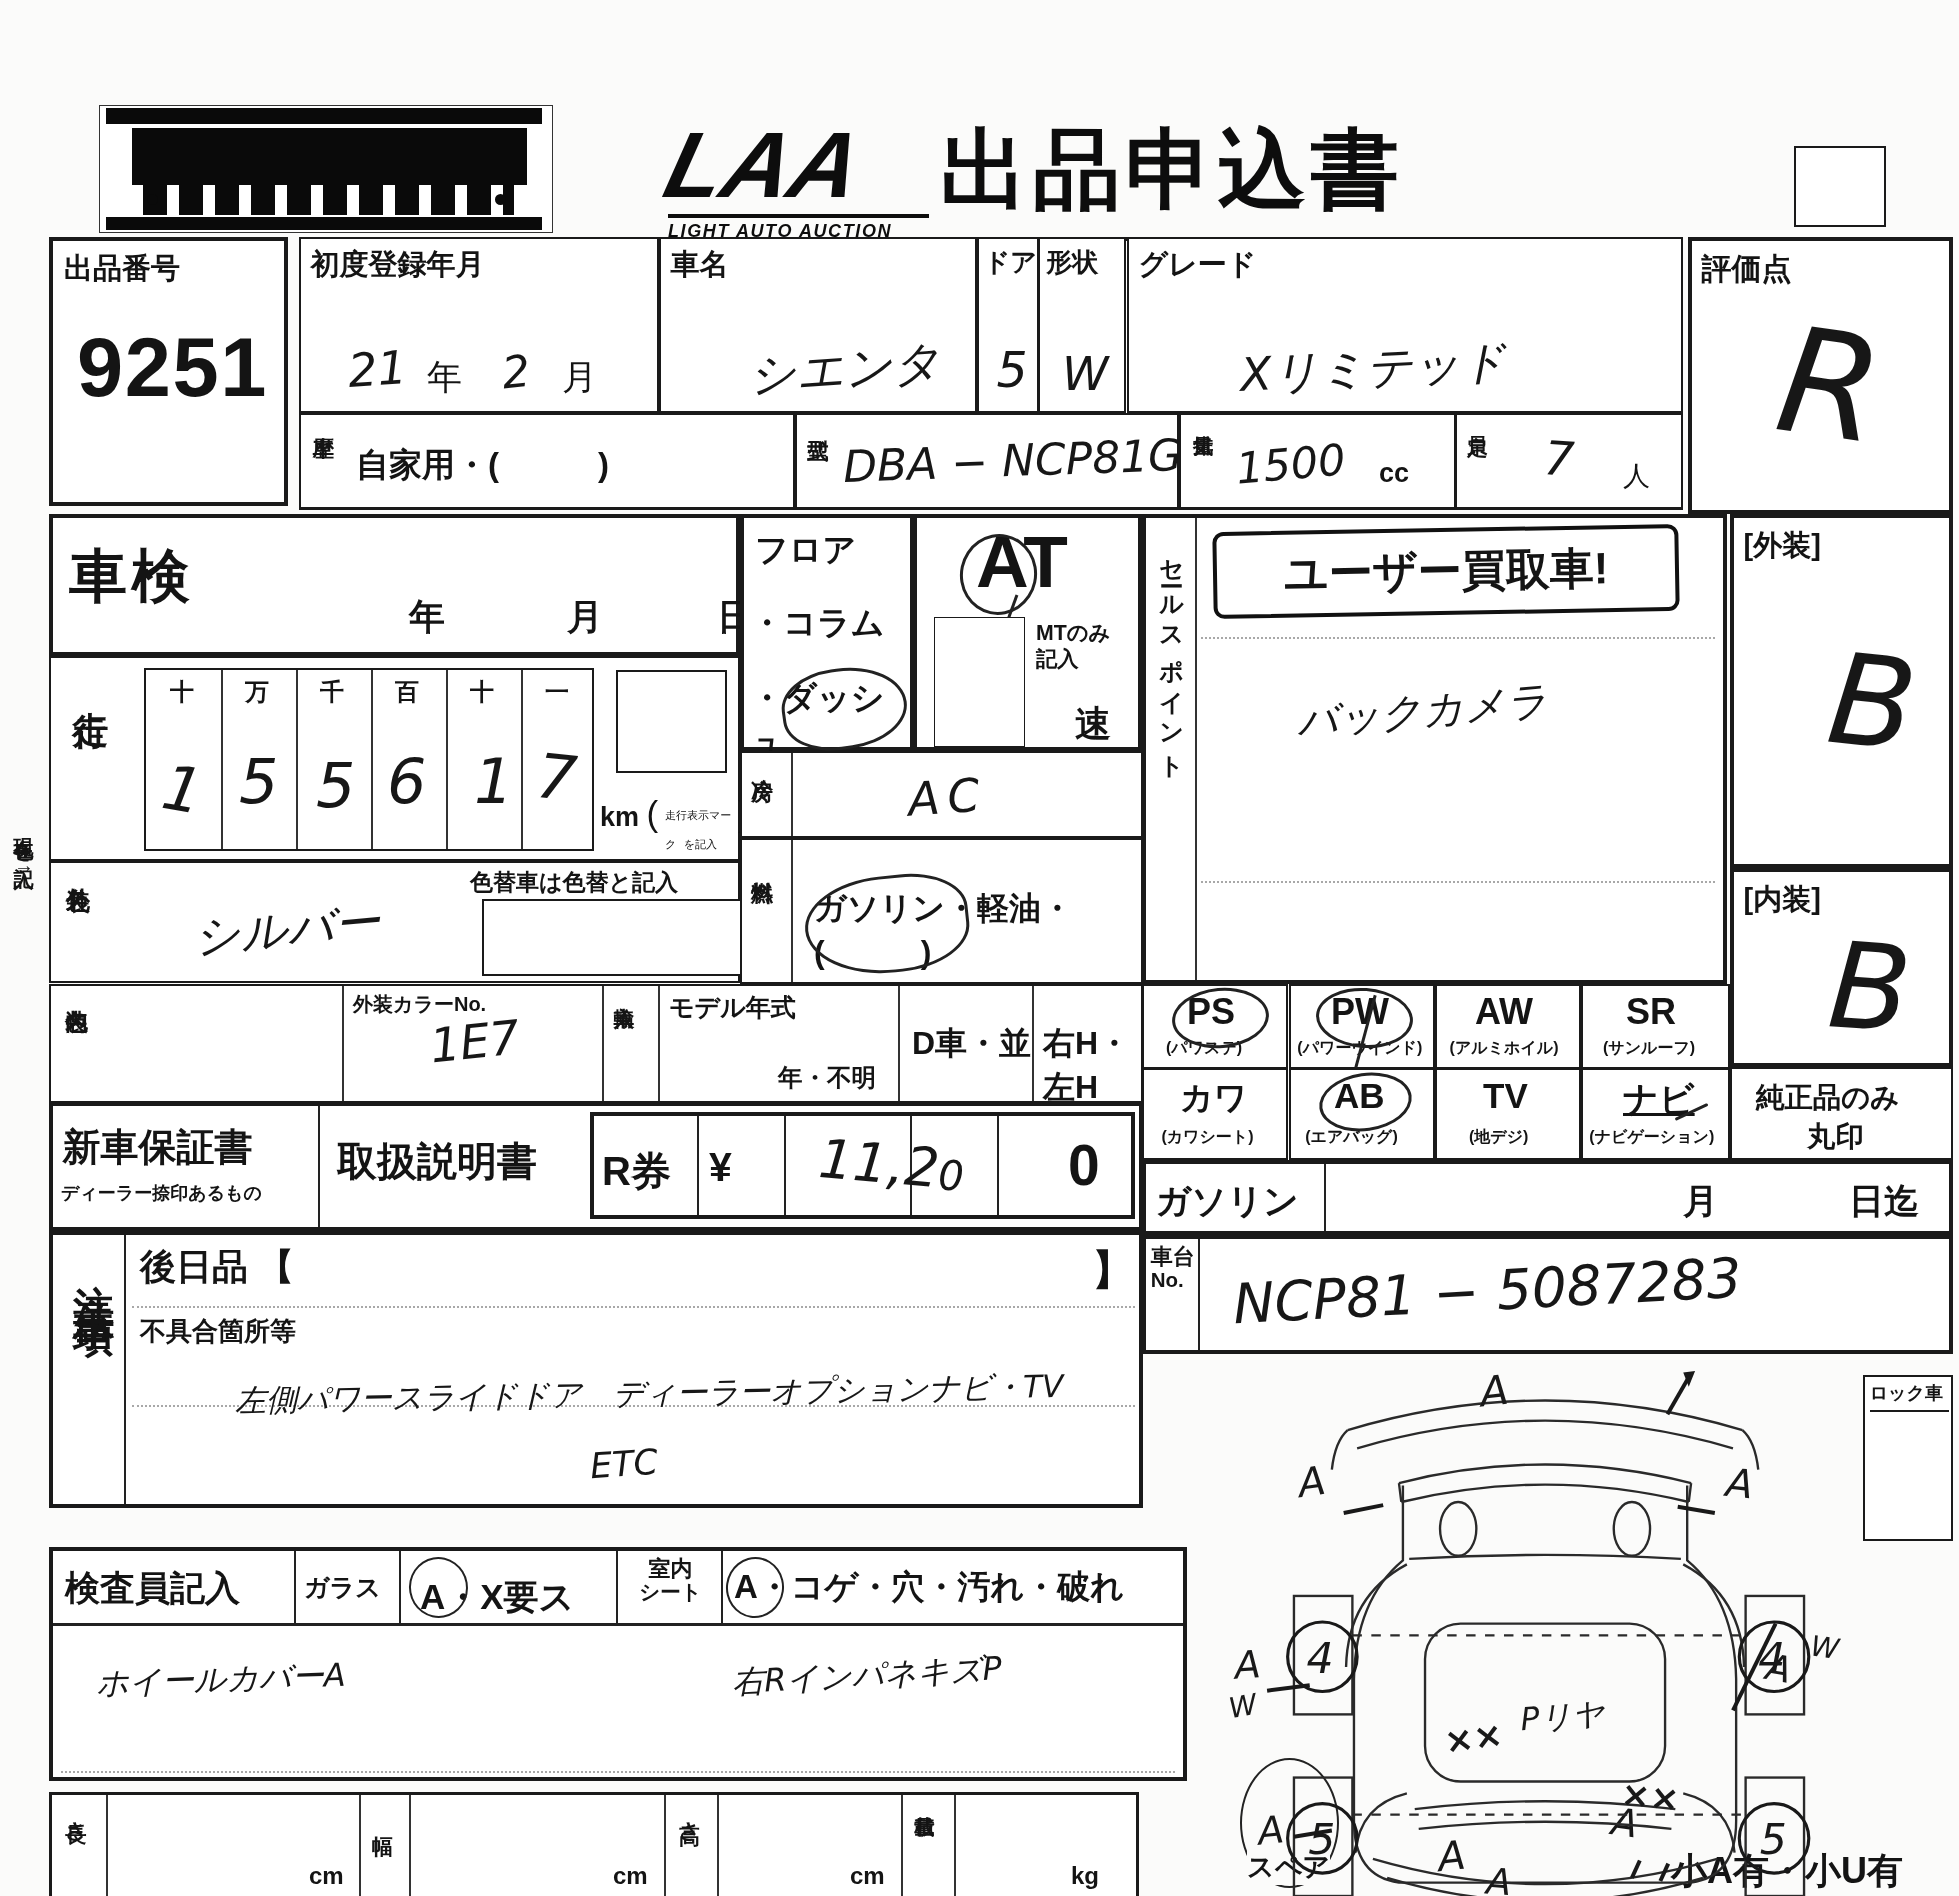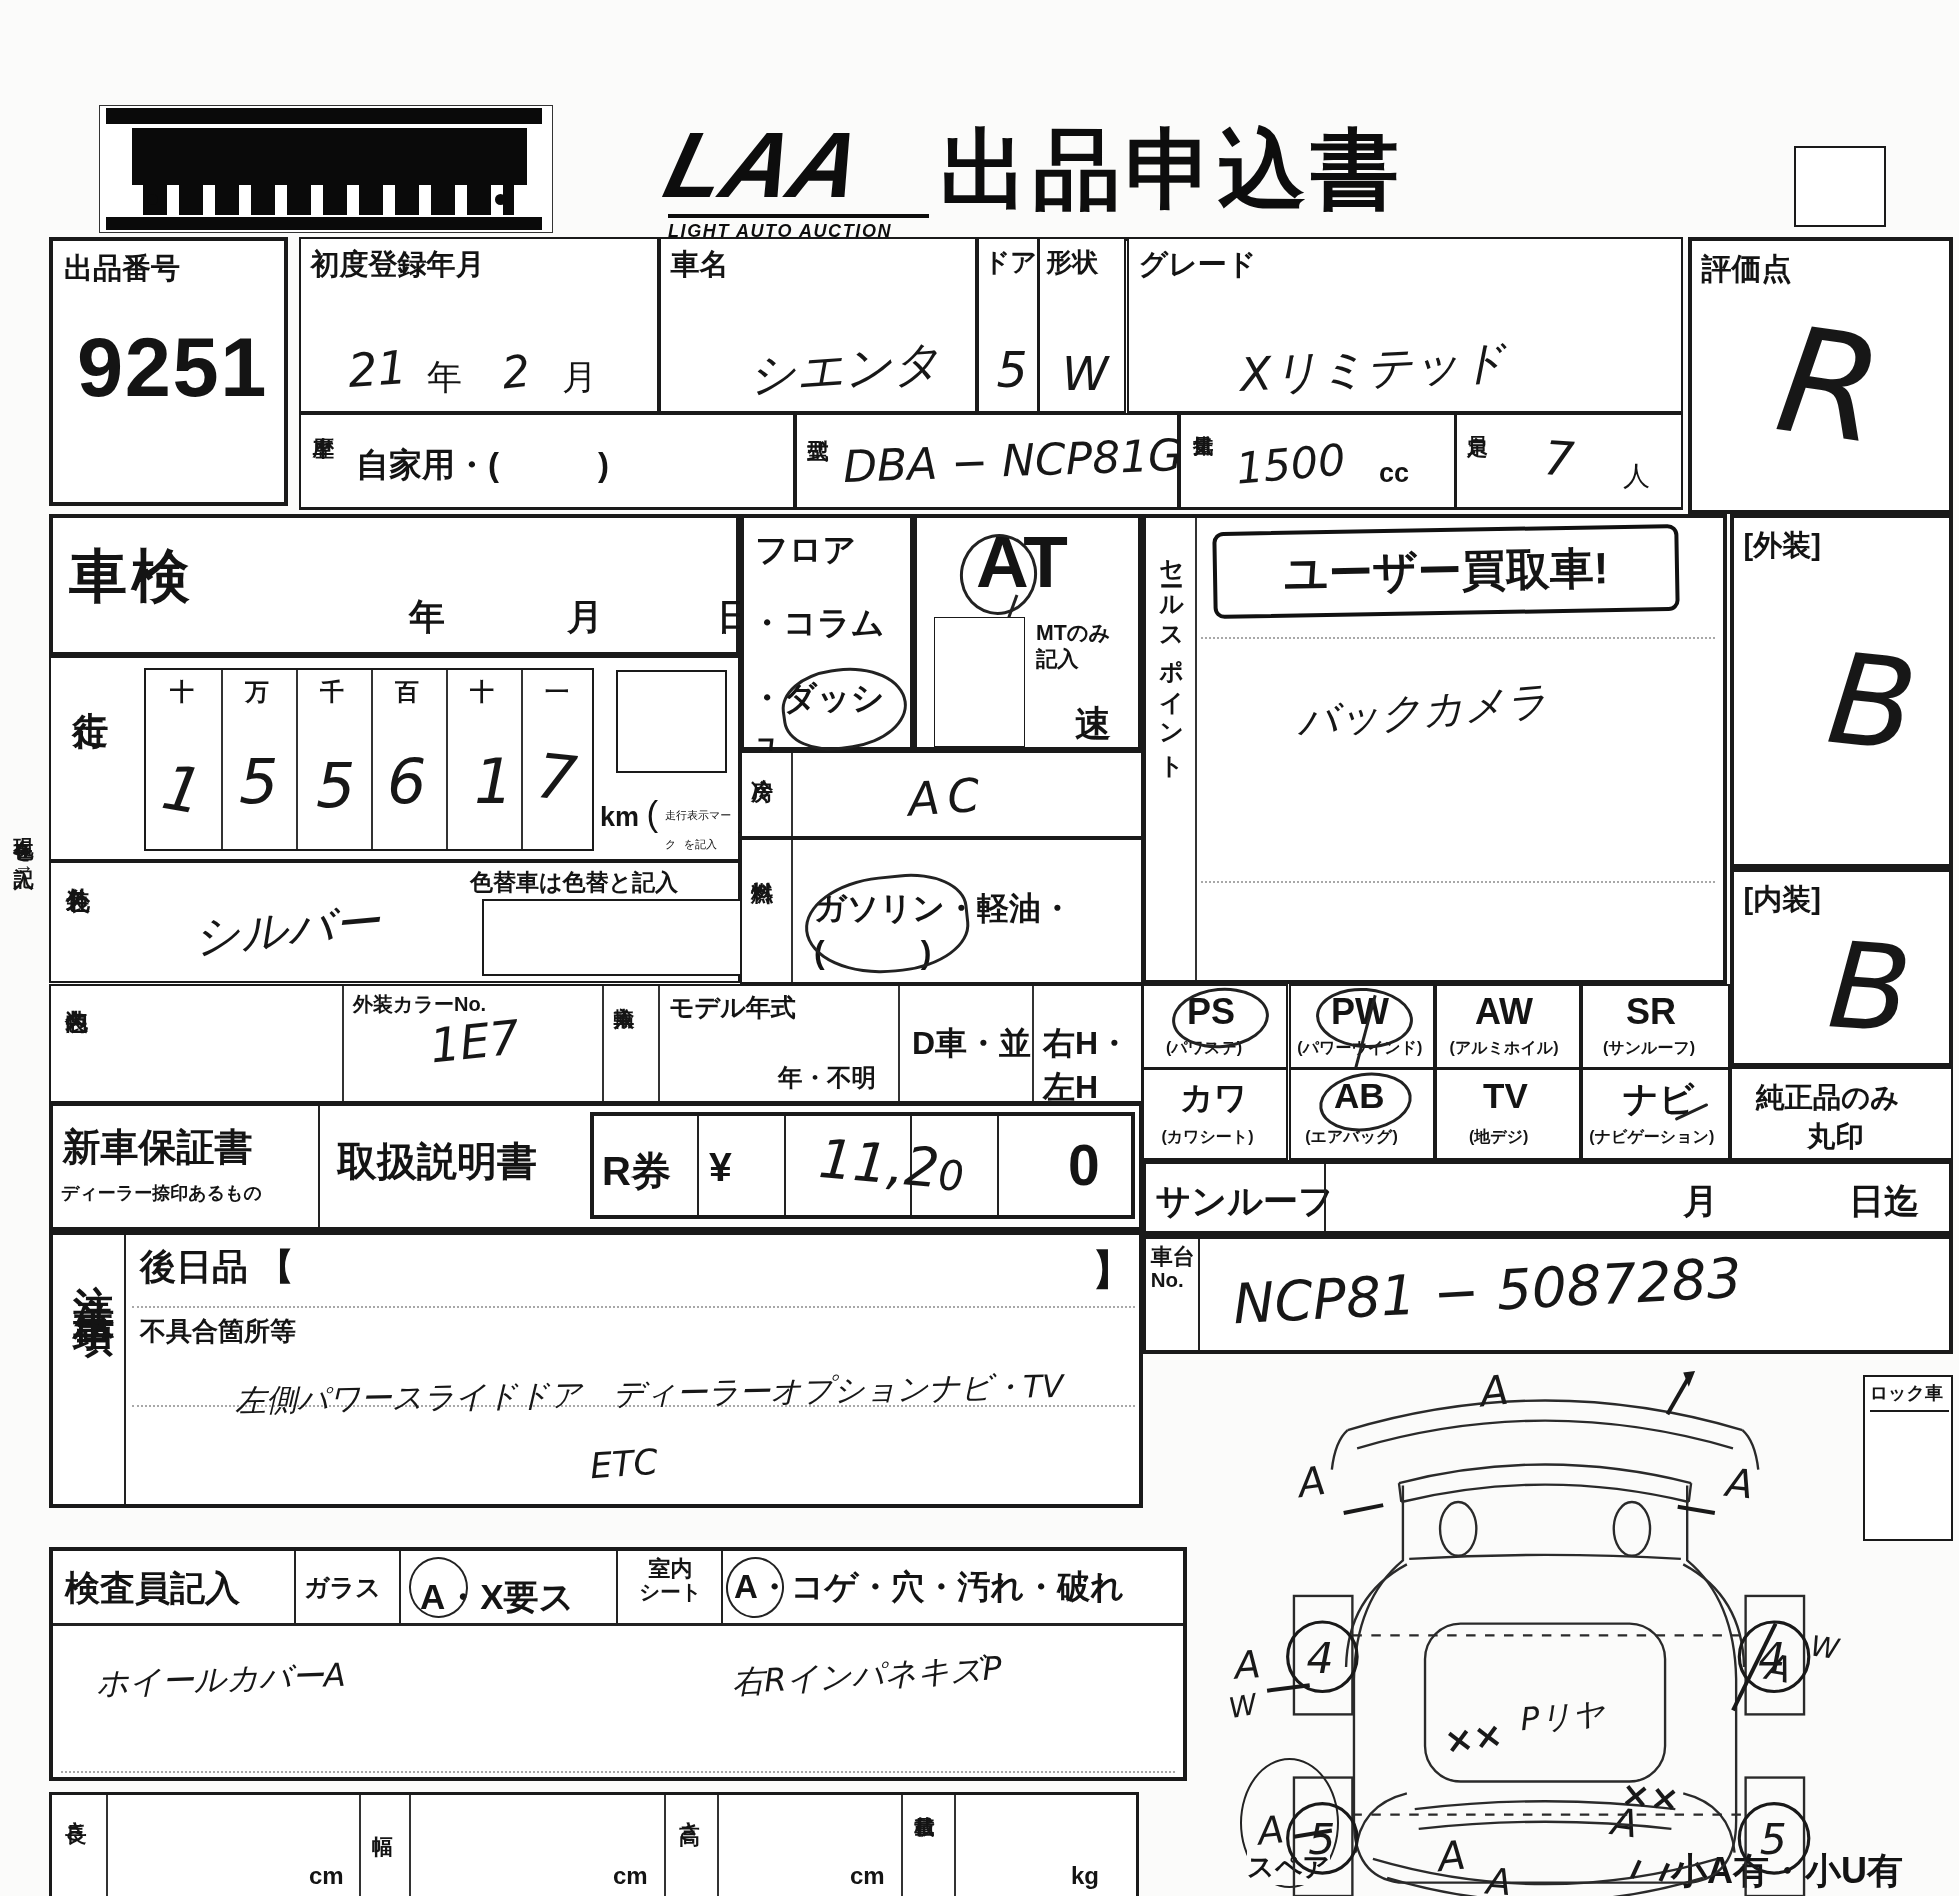--- a/index.html
+++ b/index.html
@@ -240,21 +240,21 @@
   <div class="cell" style="left:1289px;top:1068px;width:146px;height:92px;">
     <div class="abs lbl" style="left:43px;top:6.3px;font-size:35px;">AB</div>
     <div class="abs" style="left:14.2px;top:57px;font-size:16px;font-weight:bold;">(エアバッグ)</div>
     <div class="ell" style="left:28px;top:3.2px;width:87px;height:52px;transform:rotate(-8deg);"></div>
   </div>
   <div class="cell" style="left:1435px;top:1068px;width:146px;height:92px;">
     <div class="abs lbl" style="left:46px;top:6.3px;font-size:35px;">TV</div>
     <div class="abs" style="left:32px;top:57px;font-size:16px;font-weight:bold;">(地デジ)</div>
   </div>
   <div class="cell" style="left:1581px;top:1068px;width:149px;height:92px;">
-    <div class="abs lbl" style="left:40px;top:6.3px;font-size:35px;">ナビ</div>
+    <div class="abs lbl" style="left:40px;top:6.3px;font-size:35px;text-decoration:underline;">ナビ</div>
     <div class="abs" style="left:6.3px;top:57px;font-size:16px;font-weight:bold;">(ナビゲーション)</div>
     <div class="slash" style="left:107px;top:24px;width:3.2px;height:36px;transform:rotate(65deg);border-radius:3.2px;"></div>
   </div>
 
   <div class="cell" style="left:49px;top:984px;width:1094px;height:119px;">
     <div class="abs lbl vtext" style="left:11px;top:4.7px;font-size:23px;letter-spacing:0;">内装色</div>
     <div class="abs" style="left:291px;top:0;width:1.6px;height:100%;background:#333;"></div>
     <div class="abs" style="left:302px;top:4.7px;font-size:20px;font-weight:bold;">外装カラーNo.</div>
     <div class="abs hw" style="left:379px;top:28px;font-size:47px;transform:rotate(-6deg);">1E7</div>
     <div class="abs" style="left:551px;top:0;width:1.6px;height:100%;background:#333;"></div>
@@ -282,21 +282,21 @@
       <div class="abs" style="left:190px;top:0;width:2.4px;height:100%;background:#222;"></div>
       <div class="abs" style="left:316px;top:0;width:2.4px;height:100%;background:#222;"></div>
       <div class="abs" style="left:403px;top:0;width:2.4px;height:100%;background:#222;"></div>
       <div class="abs hw" style="left:225px;top:16px;font-size:54px;transform:rotate(5deg);z-index:3;">11,2</div>
       <div class="abs hw" style="left:344px;top:36px;font-size:41px;">0</div>
       <div class="abs" style="left:474px;top:16px;font-size:57px;font-weight:bold;">0</div>
     </div>
   </div>
 
   <div class="cell thick" style="left:1142px;top:1160px;width:811px;height:75px;">
-    <div class="abs lbl" style="left:9.5px;top:14.2px;font-size:35px;">サンルーフ</div>
+    <div class="abs lbl" style="left:9.5px;top:14.2px;font-size:35px;">ガソリン</div>
     <div class="abs" style="left:178px;top:0;width:2.4px;height:100%;background:#222;"></div>
     <div class="abs lbl" style="left:537px;top:14.2px;font-size:35px;">月</div>
     <div class="abs lbl" style="left:703px;top:14.2px;font-size:35px;">日迄</div>
   </div>
 
   <div class="cell thick" style="left:1142px;top:1235px;width:811px;height:119px;">
     <div class="abs" style="left:4.7px;top:6.3px;width:47px;font-weight:bold;line-height:1.1;">
       <div style="font-size:22px;">車台</div>
       <div style="font-size:20.5px;">No.</div>
     </div>

